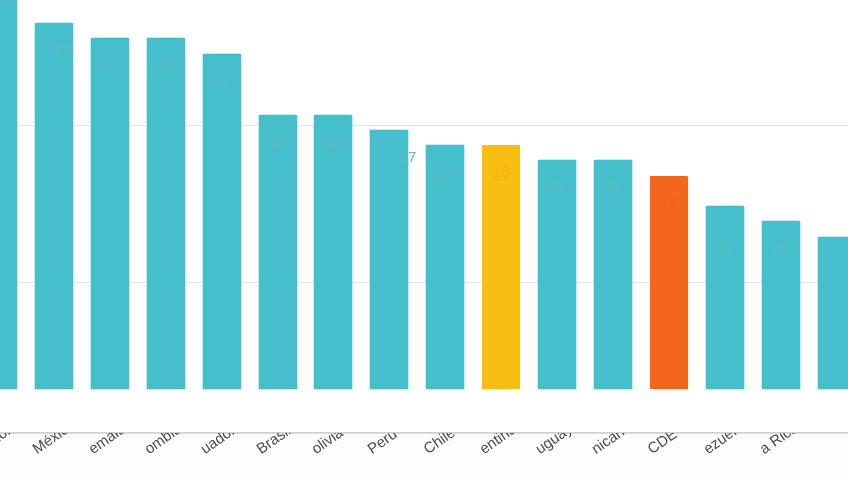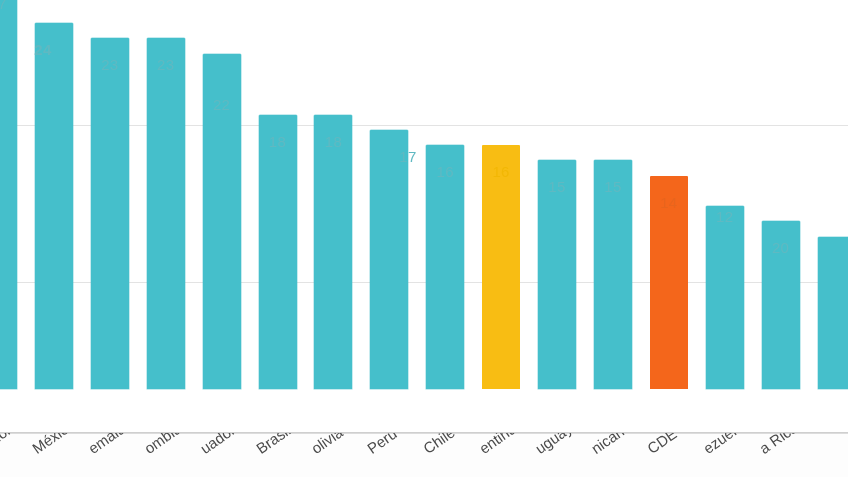--- a/index.html
+++ b/index.html
@@ -54,45 +54,45 @@
 <div id="chart-root">
 
   <div id="plot">
     <div class="gridline" style="top:125px;"></div>
     <div class="gridline" style="top:282px;"></div>
     <div class="baseline"></div>
 
   <div class="bar teal" style="left: -21px; width: 38px; height: 411.75px; bottom: 44px;"></div>
       <div class="vlabel teal" style="left: -29px; width: 54px; top: -4.75px;">27</div>
       <div class="bar teal" style="left: 34.9px; width: 38px; height: 366px; bottom: 44px;"></div>
-      <div class="vlabel teal" style="left: 16px; width: 54px; top: 41px; font-weight: bold;">24</div>
+      <div class="vlabel teal" style="left: 36px; width: 54px; top: 41px; font-weight: bold;">24</div>
       <div class="bar teal" style="left: 90.8px; width: 38px; height: 350.75px; bottom: 44px;"></div>
       <div class="vlabel teal" style="left: 82.8px; width: 54px; top: 56.25px;">23</div>
       <div class="bar teal" style="left: 146.7px; width: 38px; height: 350.75px; bottom: 44px;"></div>
       <div class="vlabel teal" style="left: 138.7px; width: 54px; top: 56.25px;">23</div>
       <div class="bar teal" style="left: 202.6px; width: 38px; height: 335.5px; bottom: 44px;"></div>
-      <div class="vlabel teal" style="left: 194.6px; width: 54px; top: 71.5px; margin-top: 24px;">22</div>
+      <div class="vlabel teal" style="left: 194.6px; width: 54px; top: 71.5px;">22</div>
       <div class="bar teal" style="left: 258.5px; width: 38px; height: 274.5px; bottom: 44px;"></div>
       <div class="vlabel teal" style="left: 250.5px; width: 54px; top: 132.5px;">18</div>
       <div class="bar teal" style="left: 314.4px; width: 38px; height: 274.5px; bottom: 44px;"></div>
       <div class="vlabel teal" style="left: 306.4px; width: 54px; top: 132.5px;">18</div>
       <div class="bar teal" style="left: 370.3px; width: 38px; height: 259.25px; bottom: 44px;"></div>
       <div class="vlabel teal" style="left: 381px; width: 54px; top: 147.75px;">17</div>
       <div class="bar teal" style="left: 426.2px; width: 38px; height: 244px; bottom: 44px;"></div>
       <div class="vlabel teal" style="left: 418.2px; width: 54px; top: 163px;">16</div>
       <div class="bar gold" style="left: 482.1px; width: 38px; height: 244px; bottom: 44px;"></div>
       <div class="vlabel gold" style="left: 474.1px; width: 54px; top: 163px;">16</div>
       <div class="bar teal" style="left: 538px; width: 38px; height: 228.75px; bottom: 44px;"></div>
       <div class="vlabel teal" style="left: 530px; width: 54px; top: 178.25px;">15</div>
       <div class="bar teal" style="left: 593.9px; width: 38px; height: 228.75px; bottom: 44px;"></div>
       <div class="vlabel teal" style="left: 585.9px; width: 54px; top: 178.25px;">15</div>
       <div class="bar orange" style="left: 649.8px; width: 38px; height: 213.5px; bottom: 44px;"></div>
       <div class="vlabel orange" style="left: 641.8px; width: 54px; top: 193.5px;">14</div>
       <div class="bar teal" style="left: 705.7px; width: 38px; height: 183px; bottom: 44px;"></div>
-      <div class="vlabel teal" style="left: 697.7px; width: 54px; top: 208px;">12</div>
+      <div class="vlabel teal" style="left: 697.7px; width: 54px; top: 241px;">12</div>
       <div class="bar teal" style="left: 761.6px; width: 38px; height: 167.75px; bottom: 44px;"></div>
       <div class="vlabel teal" style="left: 753.6px; width: 54px; top: 239.25px;">20</div>
       <div class="bar teal" style="left: 817.5px; width: 38px; height: 152.5px; bottom: 44px;"></div>
     </div>
 
   <div id="xaxis">
     <div class="axisline"></div>
 
   <div class="cat" style="left: -27px; top: 10px;">uador</div>
       <div class="cat" style="left: 28.9px; top: 10px;">México</div>

